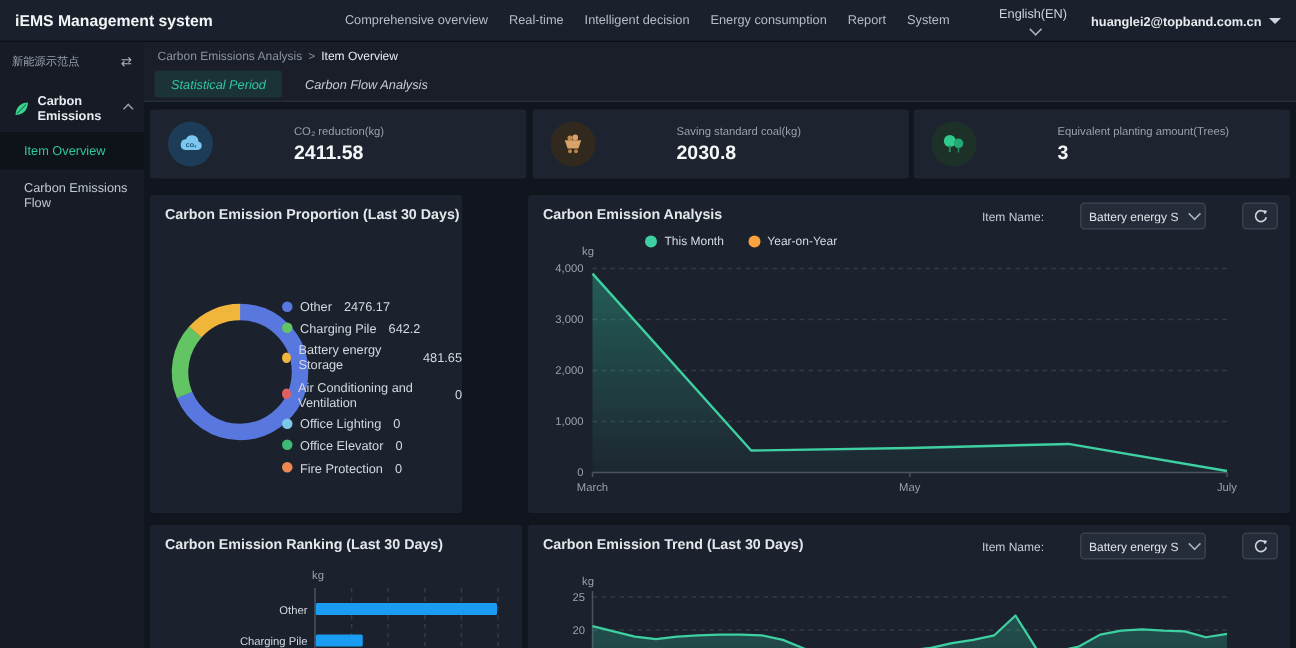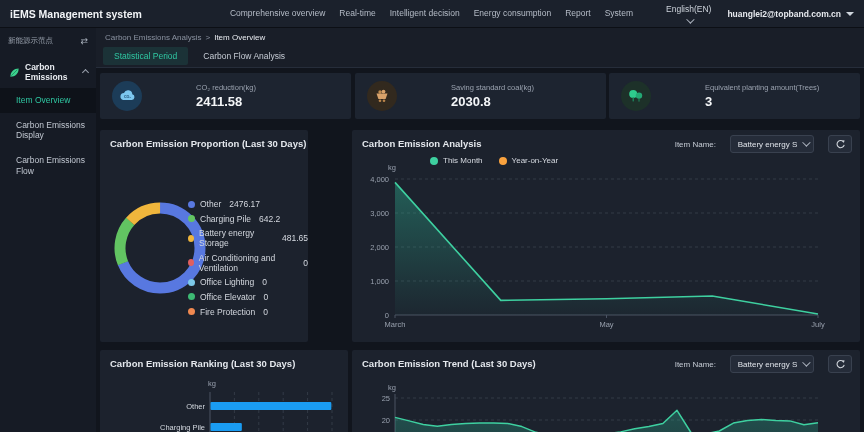--- a/index.html
+++ b/index.html
@@ -32,34 +32,34 @@
   .side-item { font-size:8.5px; color:#c2c8d2; padding:7px 6px 7px 16px; line-height:1.25; cursor:pointer; }
   .side-item.active { background:#0e1219; color:#2fc7a2; }
   
   .main { position:absolute; left:96px; top:28px; width:768px; height:404px; background:#11151d; }
   .crumbstrip { position:absolute; left:0; top:0; width:768px; height:40px; background:#191e28;
     border-bottom:1px solid #262d3a; }
   .breadcrumb { display:flex; gap:4px; align-items:center; font-size:8px; padding:5px 0 0 9px; }
   .crumb-parent { color:#8a92a0; cursor:pointer; }
   .crumb-sep { color:#8a92a0; }
   .crumb-cur { color:#e8ebf0; }
-  .tabs { display:flex; gap:4px; margin:5px 0 0 7px; }
+  .tabs { display:flex; gap:4px; margin:5px 0 0 7px;font-style:italic; }
   .tab { font-size:8.5px; color:#c6ccd5; padding:4px 11px; cursor:pointer; border-radius:2px; }
   .tab.active { background:rgba(47,199,162,0.12); color:#2fc7a2; }
   
   .card { position:absolute; top:45px; height:46px; width:251px; background:#1d2430; border-radius:2px;
     display:flex; align-items:center; padding-left:12px;gap:45px; }
   .card .ico { width:30px; height:30px; border-radius:50%; display:flex; align-items:center;
     justify-content:center; margin-right:9px; flex:0 0 30px; }
   .card .lbl { font-size:7.5px; color:#9aa2af; margin-bottom:2px; }
   .card .val { font-size:13px; font-weight:bold; color:#f4f6f8; }
   
   .panel { position:absolute; background:#1c222d; border-radius:2px; }
   .panel-title { position:absolute; left:10px; top:8px; font-size:9.5px; font-weight:bold; color:#e4e8ed; }
-  .panel-controls { position:absolute; right:8px; top:5px; display:flex; align-items:center; gap:14px; z-index:2;text-align:center; }
+  .panel-controls { position:absolute; right:8px; top:5px; display:flex; align-items:center; gap:24px; z-index:2; }
   .ctl-label { font-size:8px; color:#c6ccd5; }
   .select { width:84px; height:18px; background:#252c39; border:1px solid #39414f; border-radius:3px;
     display:flex; align-items:center; padding:0 5px; gap:3px; cursor:pointer; }
   .select .sel-text { font-size:8px; color:#dfe3e9; white-space:nowrap; overflow:hidden; flex:1; }
   .refresh-btn { width:24px; height:18px; background:#252c39; border:1px solid #39414f; border-radius:3px;
     display:flex; align-items:center; justify-content:center; cursor:pointer; }
   .chart-legend { position:absolute; left:78px; top:26px; display:flex; gap:16px; z-index:1; }
   .chart-legend .li { display:flex; align-items:center; gap:5px; font-size:8px; color:#d7dbe2; cursor:pointer; }
   .dot { width:8px; height:8px; border-radius:50%; }
   
@@ -112,21 +112,20 @@
   </div>
   <div class="group-row">
     <svg width="11" height="11" viewBox="0 0 12 12">
       <path d="M1.5 10.5 C1.5 5 5.5 1.5 10.5 1.5 C10.5 7 7 10.5 1.5 10.5 Z" fill="#3dd18e"></path>
       <path d="M2.5 9.5 C4.5 7.5 6.5 5.5 9 3" stroke="#17815a" stroke-width="0.8" fill="none"></path>
     </svg>
     <span class="group-label">Carbon Emissions</span>
     <span class="chev-up"></span>
   </div>
   <div class="side-item active">Item Overview</div>
-  <div class="side-item">Carbon Emissions Display</div>
   <div class="side-item">Carbon Emissions Flow</div>
 </div>
 
 <div class="main">
   <div class="crumbstrip">
     <div class="breadcrumb">
       <span class="crumb-parent">Carbon Emissions Analysis</span>
       <span class="crumb-sep">&gt;</span>
       <span class="crumb-cur">Item Overview</span>
     </div>

